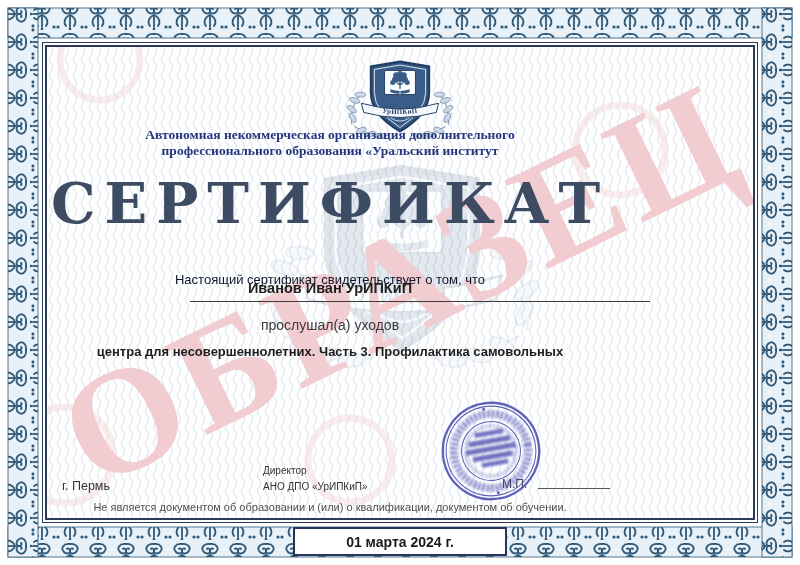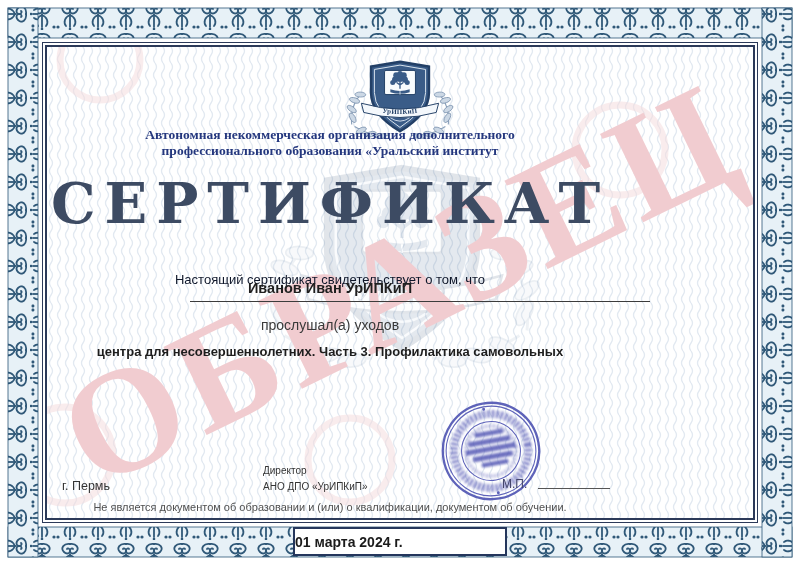--- a/index.html
+++ b/index.html
@@ -50,21 +50,21 @@
              line-height:15.5px;text-align:left;z-index:4}
   .city{position:absolute;left:62px;top:479px;font-size:12.5px;color:#333;z-index:4}
   .mp{position:absolute;left:502px;top:477px;font-size:12px;color:#44456b;z-index:5}
   .sig-line{position:absolute;left:538px;top:488px;width:72px;height:0;
             border-top:1.5px solid #555;z-index:5}
   .disclaimer{top:501px;font-size:11px;color:#4f4f4f}
 
   .date-box{
     position:absolute;left:293px;top:527px;width:214px;height:29px;
     background:#fff;border:2px solid #24365c;box-sizing:border-box;
-    display:flex;align-items:center;justify-content:flex-start;
+    display:flex;align-items:center;justify-content:center;
     font-weight:bold;font-size:14px;color:#1b1b1b;z-index:6;
   }
 </style>
 </head>
 <body>
 
 <svg class="border-svg" width="800" height="565">
   <defs>
     <pattern id="ornH" width="28" height="30" patternUnits="userSpaceOnUse">
       <rect width="28" height="30" fill="#e7f1f7"></rect>

